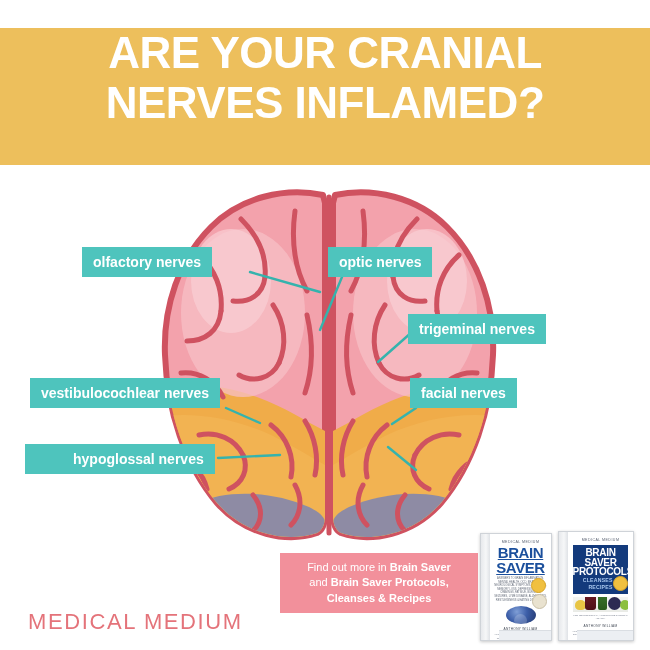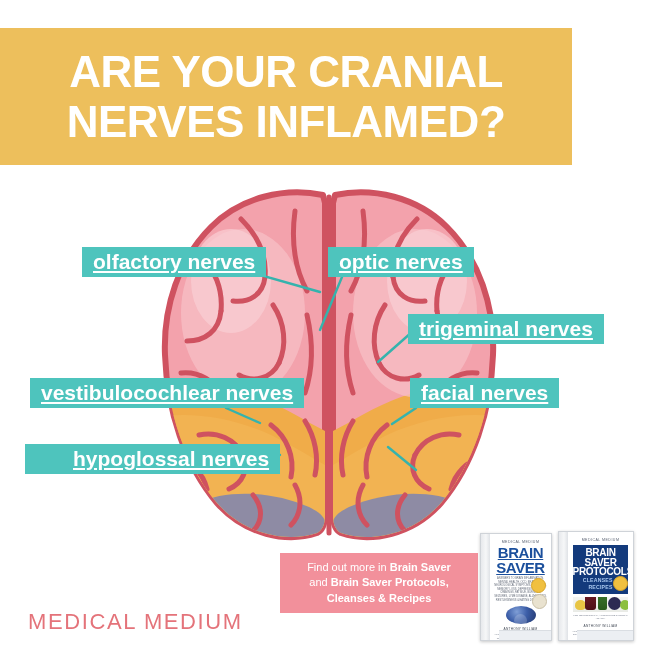--- a/index.html
+++ b/index.html
@@ -21,27 +21,27 @@
     width: 650px;
     height: 650px;
     background: #ffffff;
   }
 
   
   .header-banner {
     position: absolute;
     left: 0;
     top: 28px;
-    width: 572px;
+    width: 650px;
     height: 137px;
     background: #edbf5c;
     display: flex;
     flex-direction: column;
     align-items: center;
-    justify-content: center;
+    justify-content: flex-start;
   }
   .header-line {
     color: #ffffff;
     font-family: "Liberation Sans", sans-serif;
     font-weight: bold;
     font-size: 44px;
     line-height: 50px;
     letter-spacing: -0.5px;
     text-align: center;
     white-space: nowrap;
@@ -57,27 +57,26 @@
   }
   .brain-wrap svg { display: block; }
 
   
   .nerve-label {
     position: absolute;
     background: #4ec4bd;
     color: #ffffff;
     font-family: "Liberation Sans", sans-serif;
     font-weight: bold;
-    font-size: 21px;
+    font-size: 14px;
     line-height: 30px;
     height: 30px;
     padding: 0 11px;
     white-space: nowrap;
     box-sizing: border-box;
-    text-decoration: underline;
   }
 
   .lbl-olfactory      { left: 82px;  top: 247px; }
   .lbl-optic          { left: 328px; top: 247px; }
   .lbl-trigeminal     { left: 408px; top: 314px; }
   .lbl-vestibulo      { left: 30px;  top: 378px; }
   .lbl-facial         { left: 410px; top: 378px; }
   .lbl-hypoglossal    { left: 25px;  top: 444px; padding-left: 48px; }
   .lbl-vagus          { left: 410px; top: 466px; }
 

